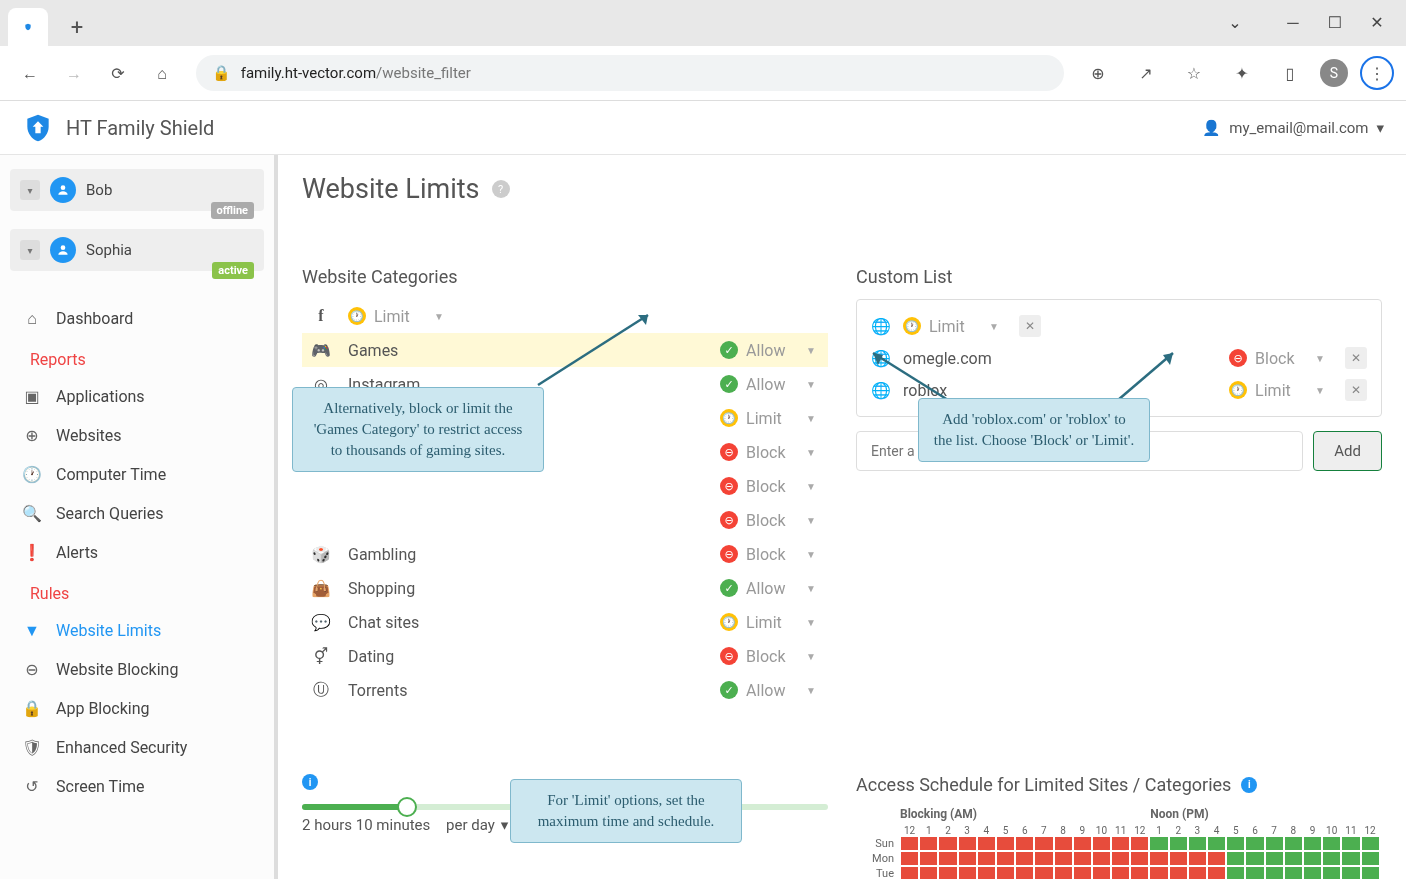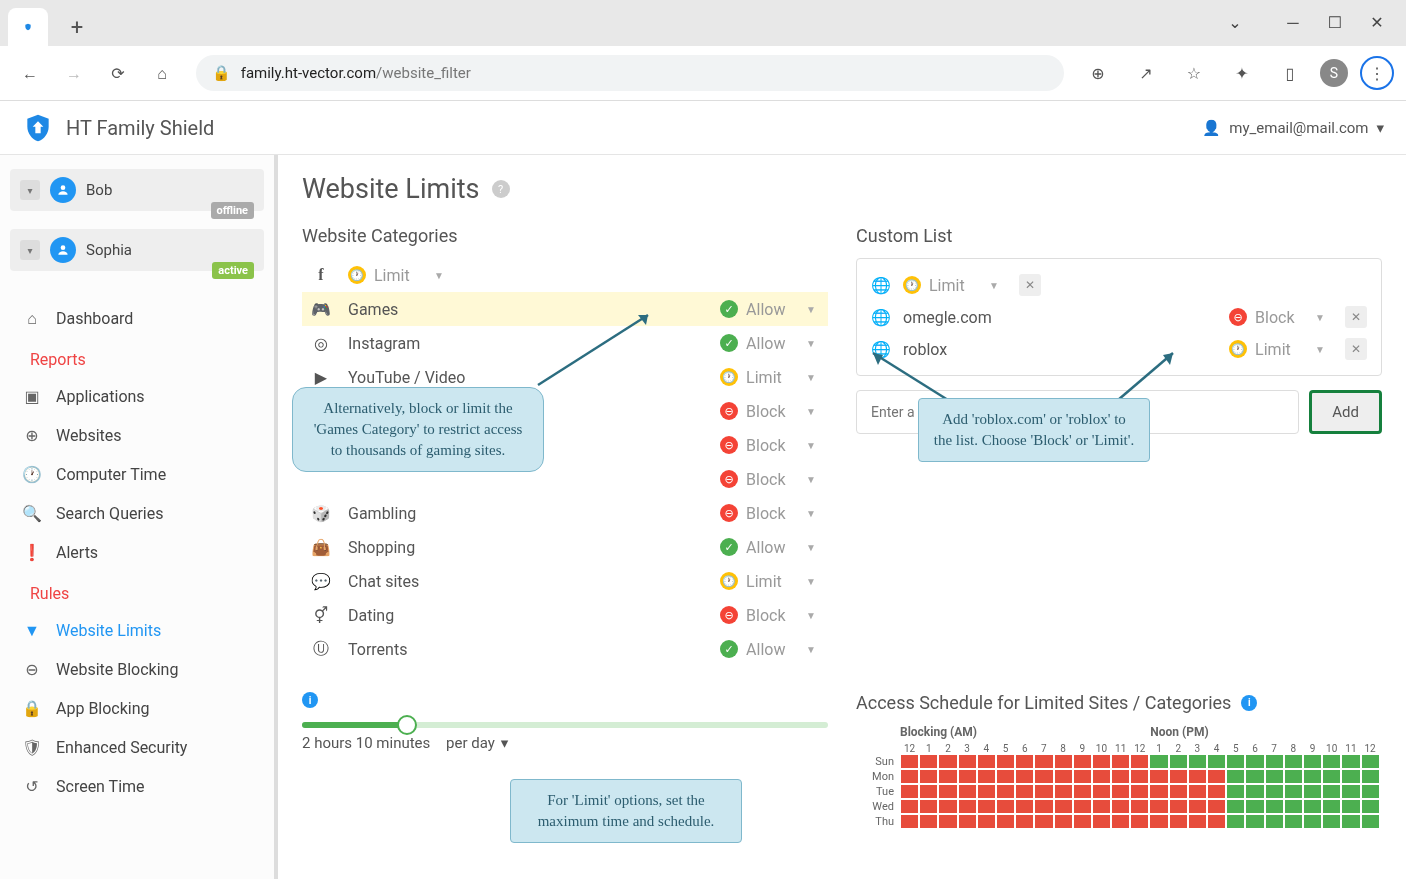--- a/index.html
+++ b/index.html
@@ -50,21 +50,21 @@
 .nav-item.active .nav-icon { color: #2196f3; }
 .nav-section-title { padding: 12px 30px 8px; color: #ef4444; font-size: 16px; }
 
 
 .content { flex: 1; padding: 18px 24px; overflow-y: auto; position: relative; }
 .page-title { font-size: 27px; color: #555; margin-bottom: 20px; display: flex; align-items: center; gap: 12px; }
 .help-icon { width: 18px; height: 18px; border-radius: 50%; background: #ccc; color: #fff; font-size: 11px; display: inline-flex; align-items: center; justify-content: center; }
 
 .two-col { display: flex; gap: 28px; }
 .col { flex: 1; }
-.section-title { font-size: 18px; color: #555; margin-bottom: 12px; }
+.section-title { font-size: 18px; color: #555; margin-bottom: 12px; margin-top: 41px; }
 
 .category-row { display: flex; align-items: center; padding: 6px 12px 6px 8px; gap: 16px; }
 .category-row.highlighted { background: #fff9d6; }
 .cat-icon { width: 22px; height: 22px; display: flex; align-items: center; justify-content: center; color: #555; }
 .cat-name { flex: 1; color: #555; font-size: 16px; }
 .status-pill { display: flex; align-items: center; gap: 8px; }
 .status-dot { width: 18px; height: 18px; border-radius: 50%; display: flex; align-items: center; justify-content: center; color: #fff; font-size: 11px; }
 .dot-allow { background: #4caf50; }
 .dot-block { background: #f44336; }
 .dot-limit { background: #ffc107; }
@@ -72,42 +72,42 @@
 .dropdown-caret { color: #aaa; font-size: 10px; margin-left: 6px; }
 
 .custom-list-box { border: 1px solid #ddd; border-radius: 4px; padding: 10px 14px; }
 .custom-row { display: flex; align-items: center; padding: 5px 0; gap: 14px; }
 .globe-icon { width: 18px; height: 18px; color: #2196f3; }
 .custom-name { flex: 1; color: #555; font-size: 16px; }
 .remove-btn { width: 22px; height: 22px; background: #eee; border-radius: 3px; display: flex; align-items: center; justify-content: center; color: #888; font-size: 12px; margin-left: 6px; }
 
 .add-row { display: flex; gap: 10px; margin-top: 14px; }
 .add-input { flex: 1; border: 1px solid #ddd; border-radius: 4px; padding: 10px 14px; font-size: 14px; color: #999; }
-.add-btn { background: #eee; border: 3px solid #15803d; border-radius: 4px; padding: 10px 20px; color: #555; font-size: 15px; }
+.add-btn { background: #eee; border: 1px solid #15803d; border-radius: 4px; padding: 10px 20px; color: #555; font-size: 15px; }
 
 .lower { display: flex; gap: 28px; margin-top: 26px; }
 .slider-track { height: 6px; background: #d4edd4; border-radius: 3px; position: relative; margin-top: 14px; }
 .slider-fill { height: 100%; background: #4caf50; border-radius: 3px; width: 19%; }
 .slider-thumb { width: 20px; height: 20px; background: #fff; border: 2px solid #4caf50; border-radius: 50%; position: absolute; top: -7px; left: 18%; }
 .slider-label { margin-top: 6px; color: #555; font-size: 15px; display: flex; align-items: center; gap: 6px; }
 .info-icon { width: 16px; height: 16px; background: #2196f3; color: #fff; border-radius: 50%; display: inline-flex; align-items: center; justify-content: center; font-size: 10px; font-weight: bold; }
 
 .schedule-grid { margin-top: 10px; }
 .schedule-header-labels { display: flex; justify-content: space-between; font-size: 12px; color: #666; font-weight: bold; padding: 0 0 4px 44px; }
 .schedule-hours { display: flex; gap: 0; padding-left: 44px; font-size: 10px; color: #666; }
 .schedule-hours span { width: 19.2px; text-align: center; }
 .schedule-row { display: flex; align-items: center; }
 .day-label { width: 44px; font-size: 11px; color: #666; text-align: right; padding-right: 6px; }
 .hour-cell { width: 19.2px; height: 15px; border: 1px solid #fff; }
 .cell-blocked { background: #e74c3c; }
 .cell-allowed { background: #4caf50; }
 
 
 .callout { position: absolute; background: #cce7f0; border: 1px solid #7fb8cc; border-radius: 4px; padding: 10px 14px; color: #2c5d6f; font-size: 15px; text-align: center; line-height: 1.4; font-family: "Comic Sans MS", cursive; z-index: 10; }
-.callout1 { top: 232px; left: 14px; width: 252px; border-radius: 14px; }
+.callout1 { top: 232px; left: 14px; width: 252px; }
 .callout2 { top: 243px; left: 640px; width: 232px; }
 .callout3 { top: 624px; left: 232px; width: 232px; }
 .arrow-line { position: absolute; z-index: 9; }
 </style>
 </head>
 <body>
 
 <div class="browser-chrome">
   <div class="tab-bar">
     <div class="tab">

